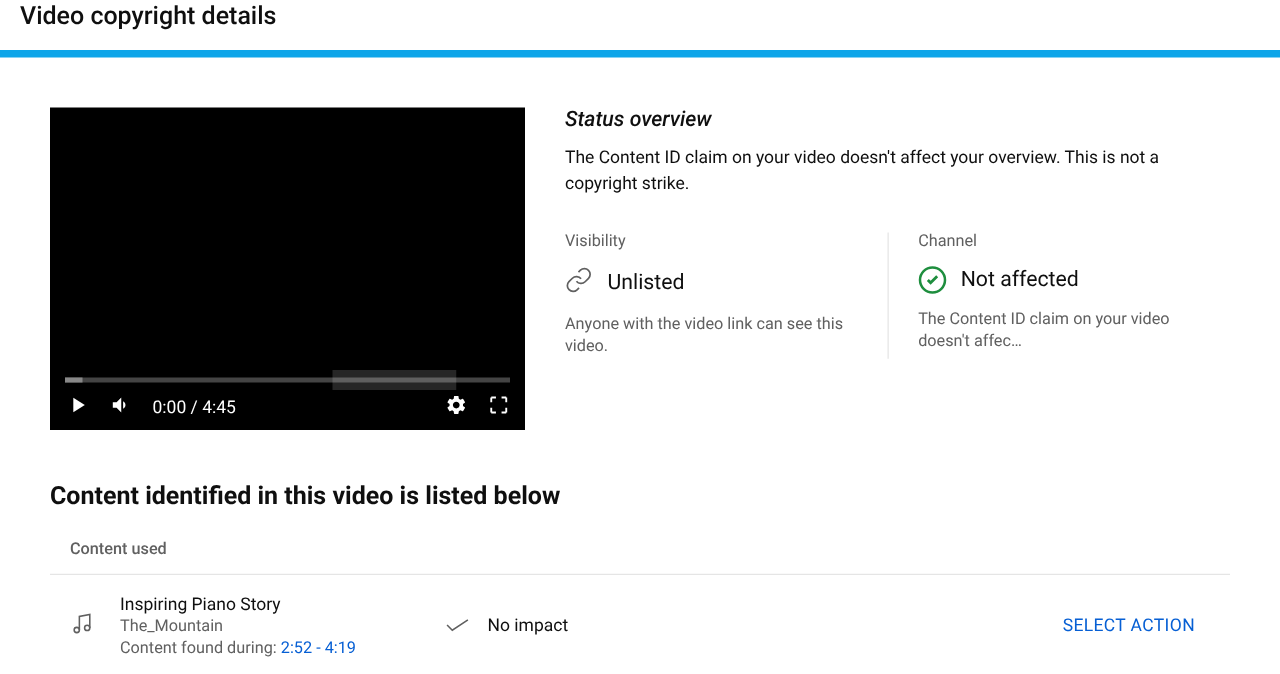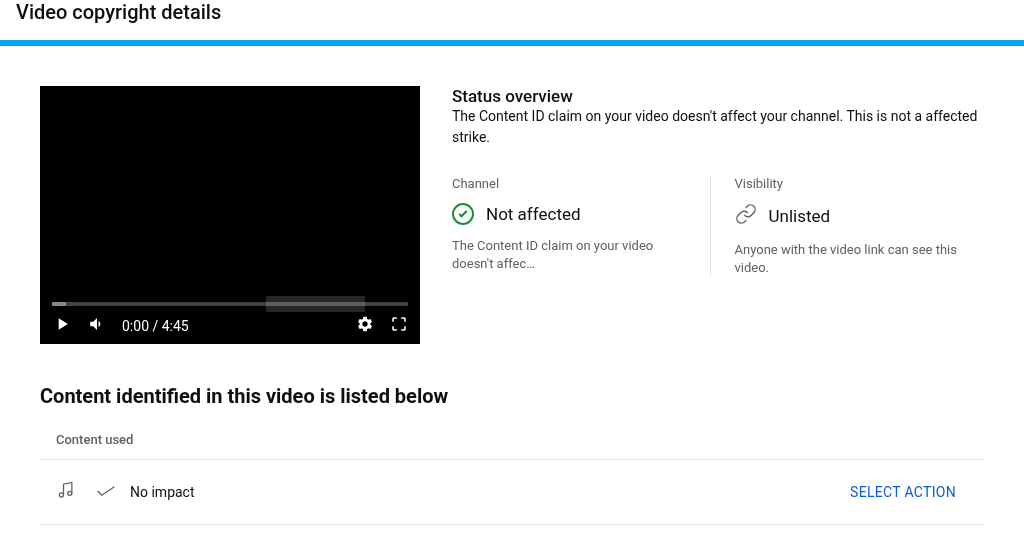--- a/index.html
+++ b/index.html
@@ -79,21 +79,22 @@
       height: 18px;
       fill: #fff;
       cursor: pointer;
     }
     .status-section {
       flex: 1;
     }
     .status-title {
       font-size: 17px;
       font-weight: 500;
-      margin-bottom: 0;
+      margin-bottom: 10px;
+      font-style: italic;
     }
     .status-desc {
       font-size: 14px;
       color: #0f0f0f;
       line-height: 1.5;
       margin-bottom: 28px;
     }
     .status-cards {
       display: flex;
     }
@@ -269,64 +270,71 @@
       <span>
         <svg class="icon-svg-sm" viewBox="0 0 24 24" fill="none" stroke="#fff" stroke-width="2">
             <path d="M4 4h5M4 4v5M20 4h-5M20 4v5M4 20h5M4 20v-5M20 20h-5M20 20v-5"></path>
           </svg>
       </span>
     </div>
   </div>
 
   <div class="status-section">
     <h2 class="status-title">Status overview</h2>
-    <p class="status-desc">The Content ID claim on your video doesn't affect your channel. This is not a affected strike.</p>
+    <p class="status-desc">The Content ID claim on your video doesn't affect your overview. This is not a copyright strike.</p>
     <div class="status-cards">
-      <div class="status-card">
-        <div class="card-label">Channel</div>
-        <div class="card-value-row">
-          <span class="check-circle">
-            <svg viewBox="0 0 16 16">
-                <path d="M3 8l3 3 7-7"></path>
-              </svg>
-          </span>
-          <span class="card-value">Not affected</span>
-        </div>
-        <div class="card-desc">The Content ID claim on your video doesn't affec…</div>
-      </div>
       <div class="status-card">
         <div class="card-label">Visibility</div>
         <div class="card-value-row">
           <span class="link-icon">
             <svg viewBox="0 0 24 24">
                 <path d="M10 13a5 5 0 0 0 7.54.54l3-3a5 5 0 0 0-7.07-7.07l-1.72 1.71"></path>
                 <path d="M14 11a5 5 0 0 0-7.54-.54l-3 3a5 5 0 0 0 7.07 7.07l1.71-1.71"></path>
               </svg>
           </span>
           <span class="card-value">Unlisted</span>
         </div>
         <div class="card-desc">Anyone with the video link can see this video.</div>
       </div>
+      <div class="status-card">
+        <div class="card-label">Channel</div>
+        <div class="card-value-row">
+          <span class="check-circle">
+            <svg viewBox="0 0 16 16">
+                <path d="M3 8l3 3 7-7"></path>
+              </svg>
+          </span>
+          <span class="card-value">Not affected</span>
+        </div>
+        <div class="card-desc">The Content ID claim on your video doesn't affec…</div>
+      </div>
     </div>
   </div>
 </div>
 
 <div class="content-section">
   <h3 class="section-title">Content identified in this video is listed below</h3>
   <div class="columns-header">
     <div class="col-content">Content used</div>
   </div>
   <div class="content-row">
     <div class="music-icon">
       <svg viewBox="0 0 24 24">
           <path d="M9 18V5l10-2v13"></path>
           <circle cx="6.5" cy="18" r="2.5"></circle>
           <circle cx="16.5" cy="16" r="2.5"></circle>
         </svg>
     </div>
+    <div class="content-info">
+      <div class="content-title">Inspiring Piano Story</div>
+      <div class="content-artist">The_Mountain</div>
+      <div class="content-duration">
+        <span>Content found during: </span><span class="time-link">2:52 - 4:19</span>
+      </div>
+    </div>
     <div class="impact-cell">
       <span class="impact-check">
         <svg viewBox="0 0 24 14">
             <path d="M2 7l5 5L22 2"></path>
           </svg>
       </span>
       <span class="impact-text">No impact</span>
     </div>
     <div class="action-button">SELECT ACTION</div>
   </div>

